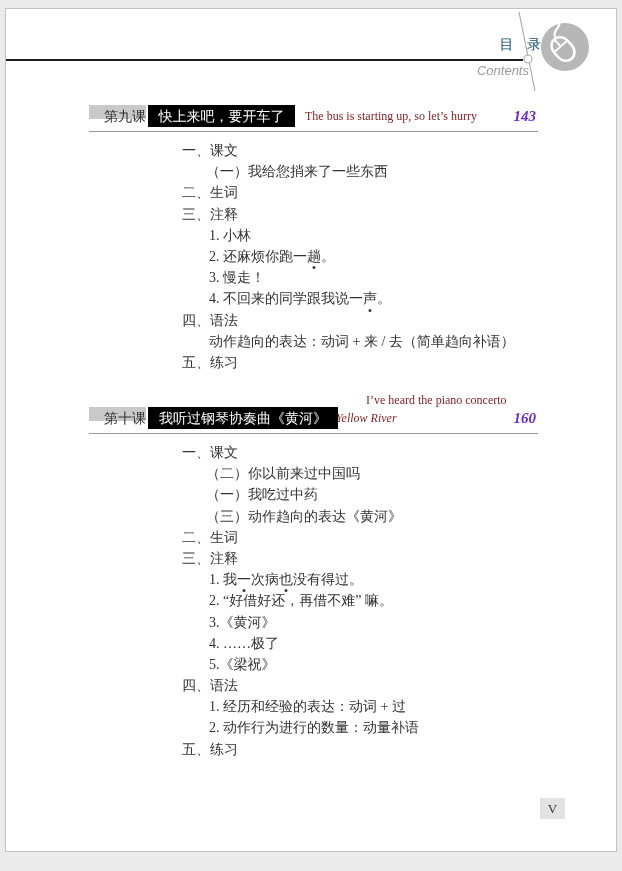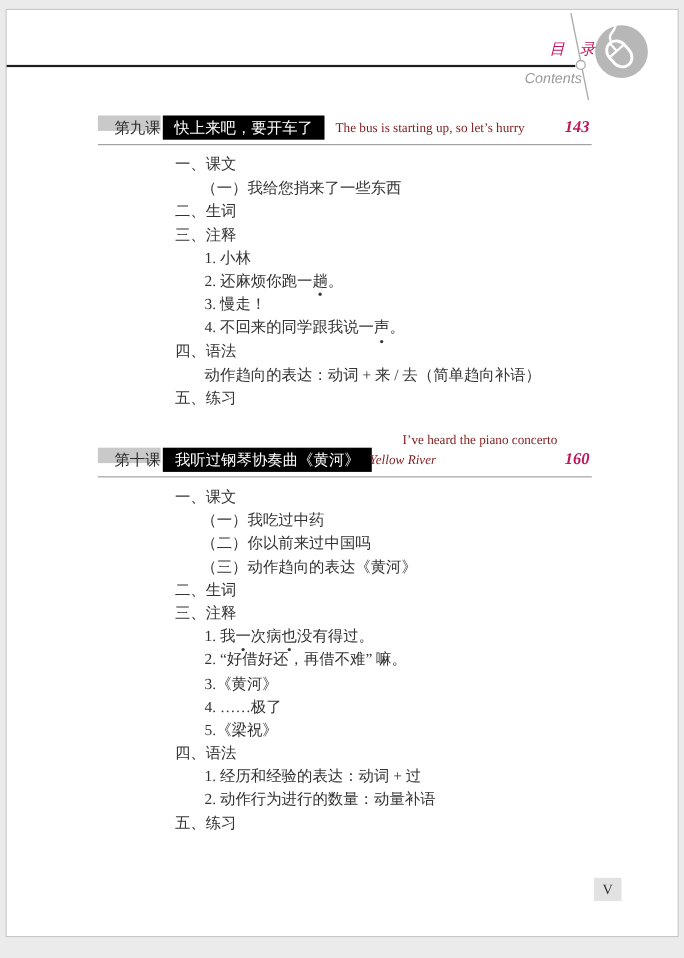--- a/index.html
+++ b/index.html
@@ -11,23 +11,22 @@
   }
   #page{
     position:absolute;left:5px;top:8px;
     width:610px;height:842px;
     background:#ffffff;
     border:1px solid #c2c2c2;
   }
   
   .toc-cn{
     position:absolute;top:27px;left:0;width:540px;
-    text-align:right;font-size:14px;color:#be185d;
+    text-align:right;font-size:14px;color:#0c4a6e;
     letter-spacing:5px;
-    font-style:italic;
   }
   .toc-rule{
     position:absolute;top:50px;left:0;width:517px;height:2px;
     background:#1e1e1e;
   }
   .toc-en{
     position:absolute;top:54px;left:0;width:523px;
     text-align:right;font-size:13px;color:#9a9a9a;
     font-style:italic;font-family:"Liberation Sans",sans-serif;
   }
@@ -46,41 +45,41 @@
     font-size:14px;text-align:center;line-height:23px;
   }
   .eng{
     position:absolute;font-size:12px;color:#7f1d1d;
     line-height:16px;white-space:nowrap;
   }
   .eng-italic{font-style:italic;}
   .pnum{
     position:absolute;width:70px;text-align:right;
     font-size:15px;font-weight:bold;font-style:italic;
-    color:#be185d;line-height:22px;
+    color:#6d28d9;line-height:22px;
   }
   .hrule{position:absolute;height:1px;background:#9a9a9a;width:449px;left:83px;}
   
   .l9 .numbox{left:83px;top:96px;}
   .l9 .titlebox{left:142px;top:96px;width:147px;}
   .l9 .eng{left:299px;top:99px;}
   .l9 .pnum{left:460px;top:96px;}
   .l9 .hrule{top:122px;}
   
   .l10 .eng-top{left:328px;top:383px;margin-left:32px;}
   .l10 .numbox{left:83px;top:398px;}
   .l10 .titlebox{left:142px;top:398px;width:190px;}
   .l10 .eng-italic{left:330px;top:401px;}
   .l10 .pnum{left:460px;top:398px;}
   .l10 .hrule{top:424px;}
   
   .list{position:absolute;left:153px;font-size:14px;color:#333333;}
   .list9{top:131px;}
   .list10{top:433px;}
-  .ln{height:21.2px;line-height:21.2px;white-space:pre;}
+  .ln{height:21.2px;line-height:21.2px;white-space:pre;margin-left:23px;}
   .ind2{padding-left:24px;}
   .ind3{padding-left:27px;}
   .emph{position:relative;display:inline-block;}
   .emph::after{
     content:"";position:absolute;left:50%;bottom:-2px;
     transform:translateX(-50%);
     width:3px;height:3px;border-radius:50%;background:#3a3a3a;
   }
   
   .pageno{
@@ -138,22 +137,22 @@
     <div class="eng eng-top">I’ve heard the piano concerto</div>
     <div class="numbox">第十课</div>
     <div class="titlebox">我听过钢琴协奏曲《黄河》</div>
     <div class="eng eng-italic">Yellow River</div>
     <div class="pnum">160</div>
     <div class="hrule"></div>
   </div>
 
   <div class="list list10">
       <div class="ln ind1"><span>一、课文</span></div>
+      <div class="ln ind2"><span>（二）你以前来过中国吗</span></div>
       <div class="ln ind2"><span>（一）我吃过中药</span></div>
-      <div class="ln ind2"><span>（二）你以前来过中国吗</span></div>
       <div class="ln ind2"><span>（三）动作趋向的表达《黄河》</span></div>
       <div class="ln ind1"><span>二、生词</span></div>
       <div class="ln ind1"><span>三、注释</span></div>
       <div class="ln ind3"><span>1. 我</span><span class="emph">一</span><span>次病</span><span class="emph">也</span><span>没有得过。</span></div>
       <div class="ln ind3"><span>2. “好借好还，再借不难” 嘛。</span></div>
       <div class="ln ind3"><span>3.《黄河》</span></div>
       <div class="ln ind3"><span>4. ……极了</span></div>
       <div class="ln ind3"><span>5.《梁祝》</span></div>
       <div class="ln ind1"><span>四、语法</span></div>
       <div class="ln ind3"><span>1. 经历和经验的表达：动词 + 过</span></div>

